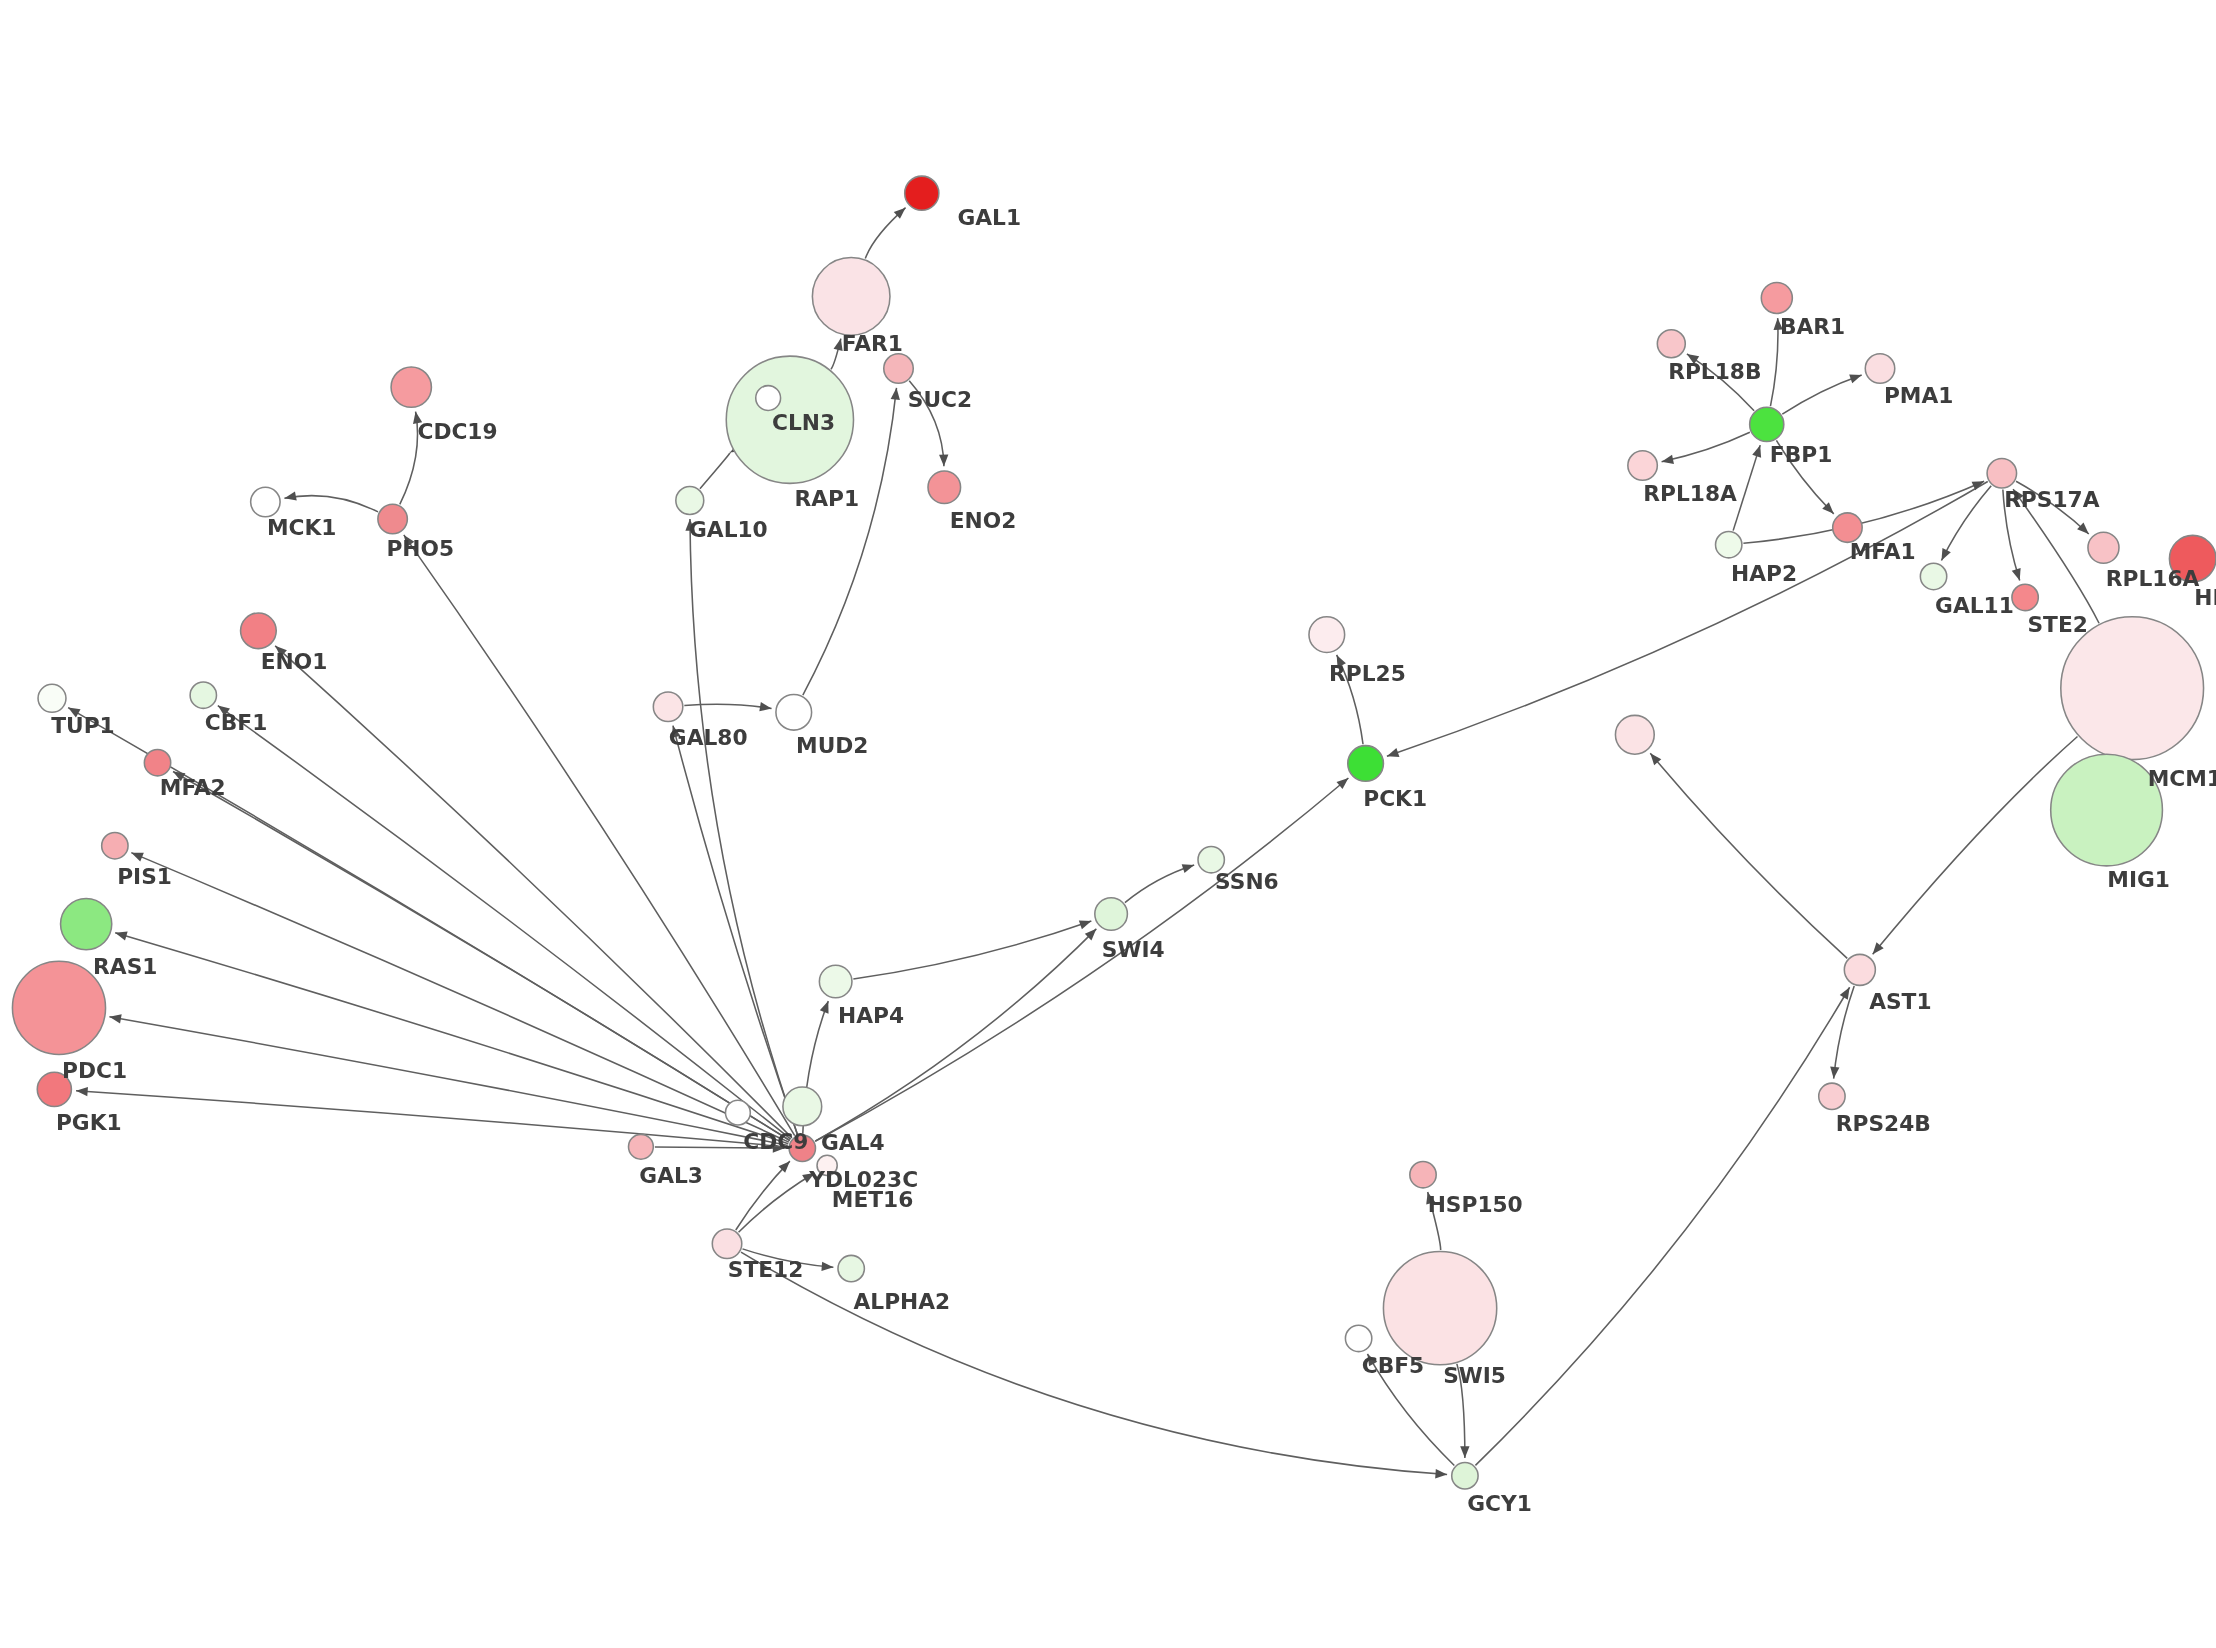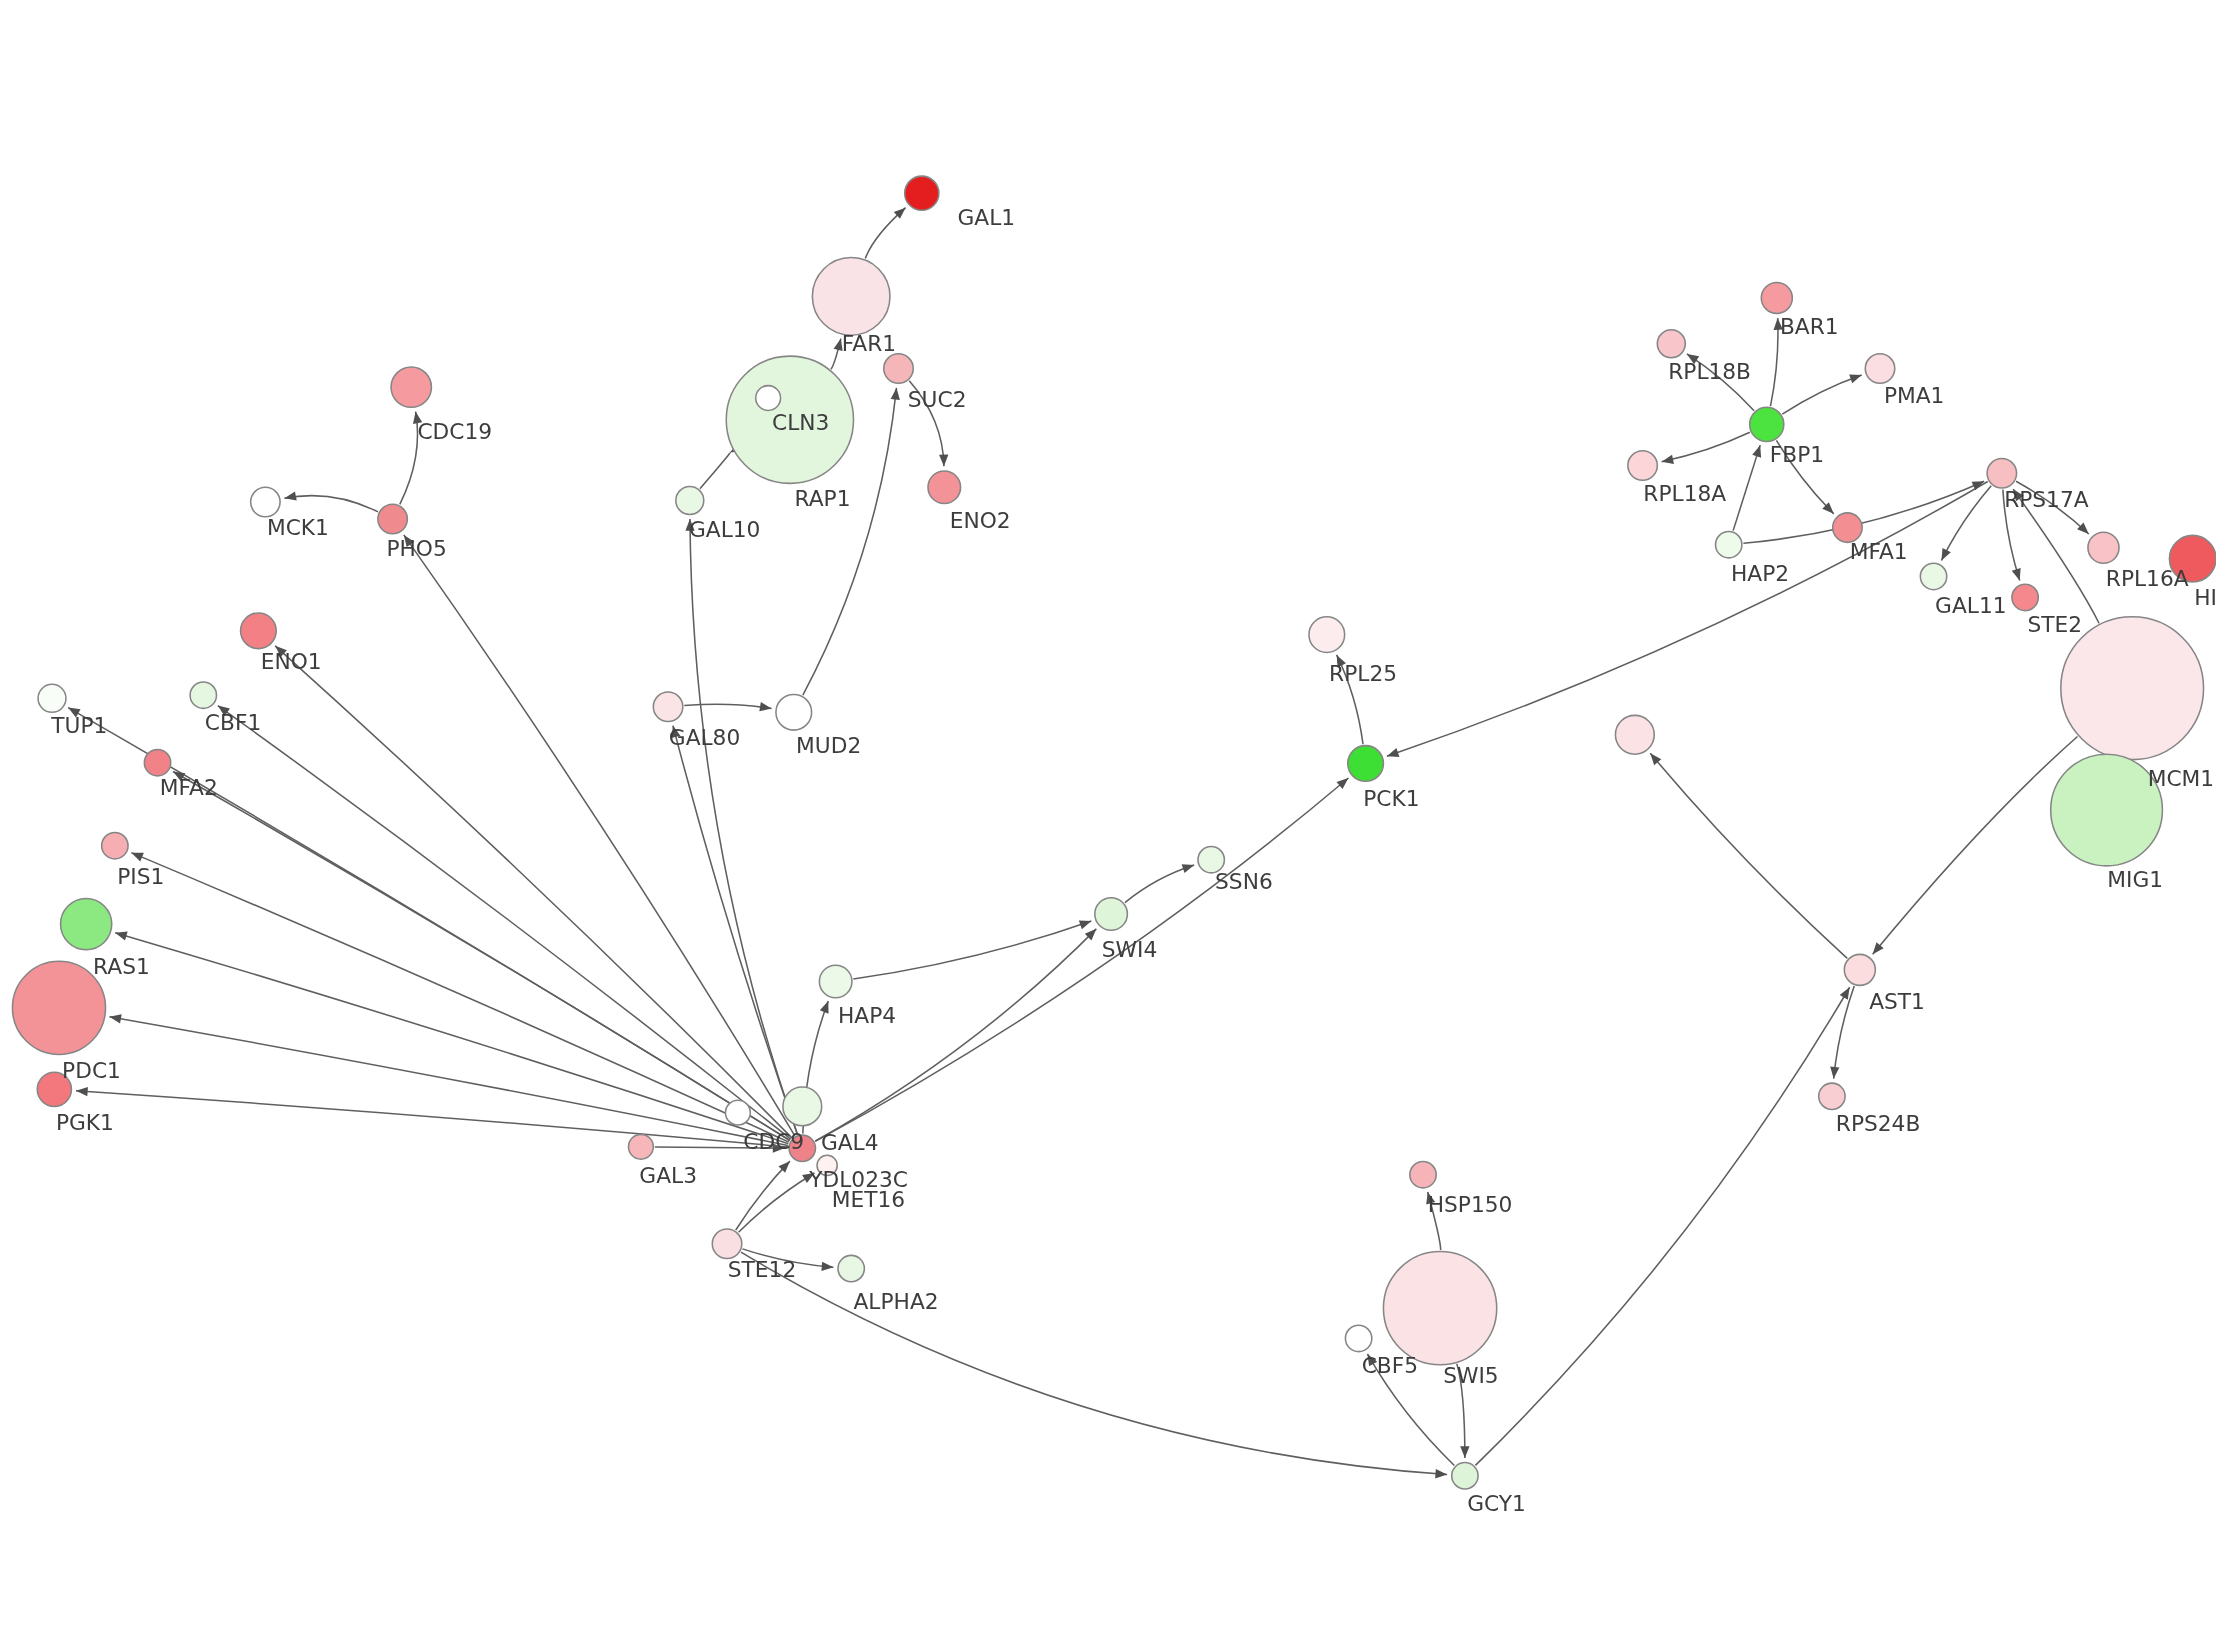--- a/index.html
+++ b/index.html
@@ -6,20 +6,21 @@
     margin: 0;
     padding: 0;
     background: #ffffff;
   }
   #canvas-wrap {
     position: relative;
     width: 2216px;
     height: 1648px;
     background: #ffffff;
     overflow: hidden;
+    font-weight: bold;
   }
   svg {
     display: block;
   }
   .edge {
     fill: none;
     stroke-width: 2px;
   }
   .node {
     stroke-width: 2px;

